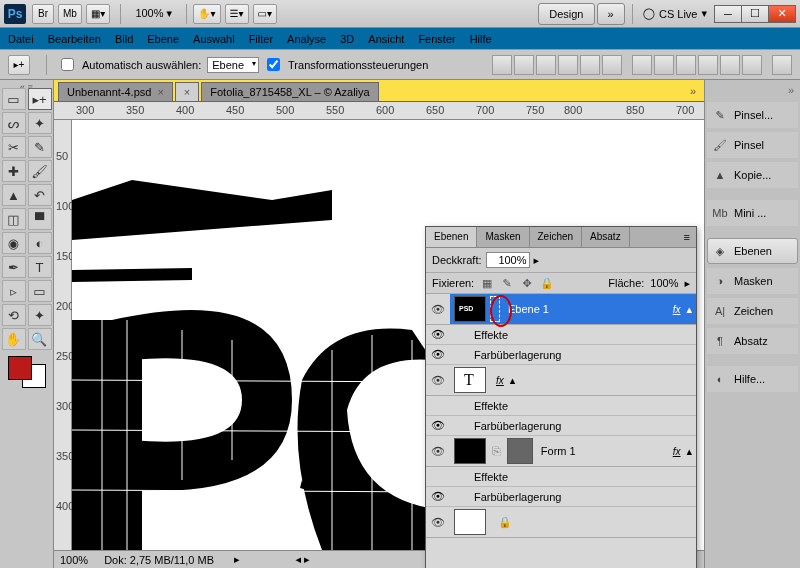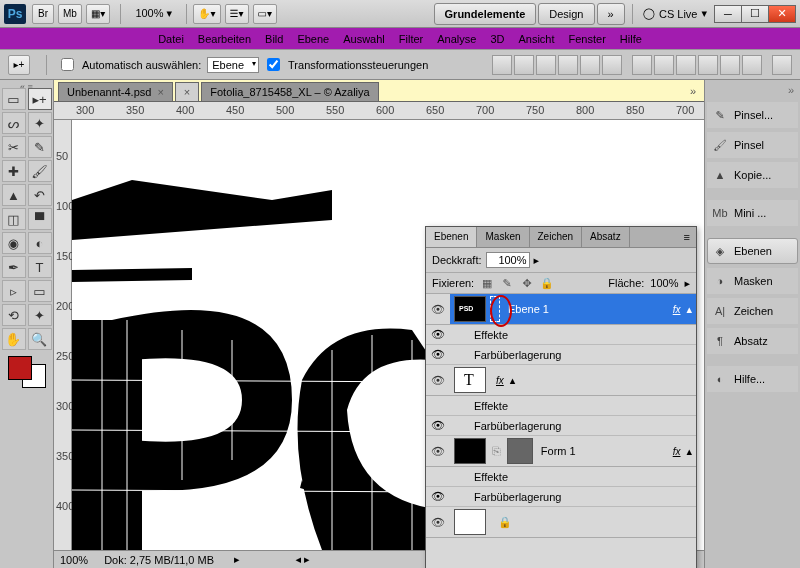--- a/index.html
+++ b/index.html
@@ -8,37 +8,37 @@
 .ps-logo { width: 22px; height: 20px; background: #0a2747; color: #4fa8e0; display: flex; align-items: center; justify-content: center; font-weight: bold; font-size: 12px; border-radius: 2px; margin-right: 6px; }
 .tb-btn { background: linear-gradient(#f2f2f2,#d8d8d8); border: 1px solid #999; border-radius: 2px; height: 20px; min-width: 22px; display: flex; align-items: center; justify-content: center; margin-right: 4px; font-size: 10px; padding: 0 4px; }
 .tb-sep { width: 1px; height: 20px; background: #999; margin: 0 6px; }
 .zoom-label { margin: 0 8px; }
 .spacer { flex: 1; }
 .tab-btn { padding: 4px 10px; background: linear-gradient(#eee,#ccc); border: 1px solid #888; border-radius: 3px; margin: 0 1px; font-size: 11px; }
 .tab-btn.active { font-weight: bold; }
 .win-btns { display: flex; margin-left: 8px; }
 .win-btn { width: 28px; height: 18px; border: 1px solid #666; background: linear-gradient(#f0f0f0,#d0d0d0); display: flex; align-items: center; justify-content: center; margin-left: -1px; }
 .win-btn.close { background: linear-gradient(#ff6b4a,#d13a1a); color: white; }
-.menubar { height: 22px; background: #a21caf; display: flex; align-items: center; padding: 0 8px; gap: 14px; border-bottom: 1px solid #999; justify-content: center; }
+.menubar { height: 22px; background: #0369a1; display: flex; align-items: center; padding: 0 8px; gap: 14px; border-bottom: 1px solid #999; }
 .menubar span { cursor: default; }
 .optbar { height: 30px; background: #c8c8c8; border-bottom: 1px solid #888; display: flex; align-items: center; padding: 0 8px; gap: 6px; }
 .optbar .dd { background: white; border: 1px solid #888; padding: 1px 14px 1px 4px; position: relative; }
 .optbar .dd::after { content: "▾"; position: absolute; right: 2px; font-size: 8px; }
 .optbar .icon-cluster { display: flex; gap: 2px; margin-left: auto; }
 .optbar .ic { width: 20px; height: 20px; background: linear-gradient(#e8e8e8,#c8c8c8); border: 1px solid #999; }
 .main { display: flex; height: 488px; position: relative; }
 .toolbox { width: 54px; background: #c6c6c6; border-right: 1px solid #888; display: flex; flex-direction: column; align-items: center; padding: 2px; }
 .tool-grid { display: grid; grid-template-columns: 24px 24px; gap: 2px; }
 .tool { width: 24px; height: 22px; background: #d0d0d0; border: 1px solid #aaa; display: flex; align-items: center; justify-content: center; font-size: 13px; color: #333; }
 .tool.sel { background: #e8e8e8; border: 1px solid #666; }
 .swatch { width: 38px; height: 32px; position: relative; margin-top: 6px; }
 .swatch .fg { width: 24px; height: 24px; background: #bb1a1a; border: 1px solid #000; position: absolute; top: 0; left: 0; }
 .swatch .bg { width: 24px; height: 24px; background: #fff; border: 1px solid #000; position: absolute; bottom: 0; right: 0; }
 .doc-area { flex: 1; display: flex; flex-direction: column; background: #b0b0b0; position: relative; }
-.doc-tabs { height: 22px; background: #fef9c3; display: flex; align-items: flex-end; border-bottom: 1px solid #666; padding-left: 4px; gap: 2px; }
+.doc-tabs { height: 22px; background: #fde047; display: flex; align-items: flex-end; border-bottom: 1px solid #666; padding-left: 4px; gap: 2px; }
 .doc-tab { padding: 3px 8px; background: #969696; border: 1px solid #666; border-bottom: none; font-size: 10px; display: flex; align-items: center; gap: 6px; }
 .doc-tab.active { background: #d0d0d0; }
 .doc-tab .x { color: #555; }
 .ruler-h { height: 18px; background: #e0e0e0; border-bottom: 1px solid #888; display: flex; font-size: 8px; color: #444; position: relative; overflow: hidden; }
 .ruler-h span { position: absolute; top: 2px; }
 .canvas-row { flex: 1; display: flex; }
 .ruler-v { width: 18px; background: #e0e0e0; border-right: 1px solid #888; font-size: 8px; color: #444; position: relative; }
 .ruler-v span { position: absolute; left: 2px; }
 .canvas { flex: 1; background: #fff; position: relative; overflow: hidden; }
 .statusbar { height: 18px; background: #c8c8c8; border-top: 1px solid #888; display: flex; align-items: center; font-size: 10px; padding: 0 6px; gap: 16px; }
@@ -86,21 +86,20 @@
   <div class="tb-btn">Br</div>
   <div class="tb-btn">Mb</div>
   <div class="tb-btn">▦▾</div>
   <div class="tb-sep"></div>
   <span class="zoom-label"><span>100%</span> ▾</span>
   <div class="tb-sep"></div>
   <div class="tb-btn">✋▾</div>
   <div class="tb-btn">☰▾</div>
   <div class="tb-btn">▭▾</div>
   <span class="spacer"></span>
-  <div class="tab-btn active">Grundelemente</div>
   <div class="tab-btn">Design</div>
   <div class="tab-btn">»</div>
   <div class="tb-sep"></div>
   <span style="margin:0 4px">◯</span>
     <span>CS Live</span>
     <span style="margin-left:4px">▾</span>
   <div class="win-btns">
     <div class="win-btn">─</div>
     <div class="win-btn">☐</div>
     <div class="win-btn close">✕</div>
@@ -200,21 +199,21 @@
       <span style="left:22px">300</span>
         <span style="left:72px">350</span>
         <span style="left:122px">400</span>
         <span style="left:172px">450</span>
         <span style="left:222px">500</span>
         <span style="left:272px">550</span>
         <span style="left:322px">600</span>
         <span style="left:372px">650</span>
         <span style="left:422px">700</span>
         <span style="left:472px">750</span>
-        <span style="left:522px">800</span>
+        <span style="left:510px">800</span>
         <span style="left:572px">850</span>
         <span style="left:622px">700</span>
     </div>
     <div class="canvas-row">
       <div class="ruler-v">
         <span style="top:30px">50</span>
           <span style="top:80px">100</span>
           <span style="top:130px">150</span>
           <span style="top:180px">200</span>
           <span style="top:230px">250</span>

